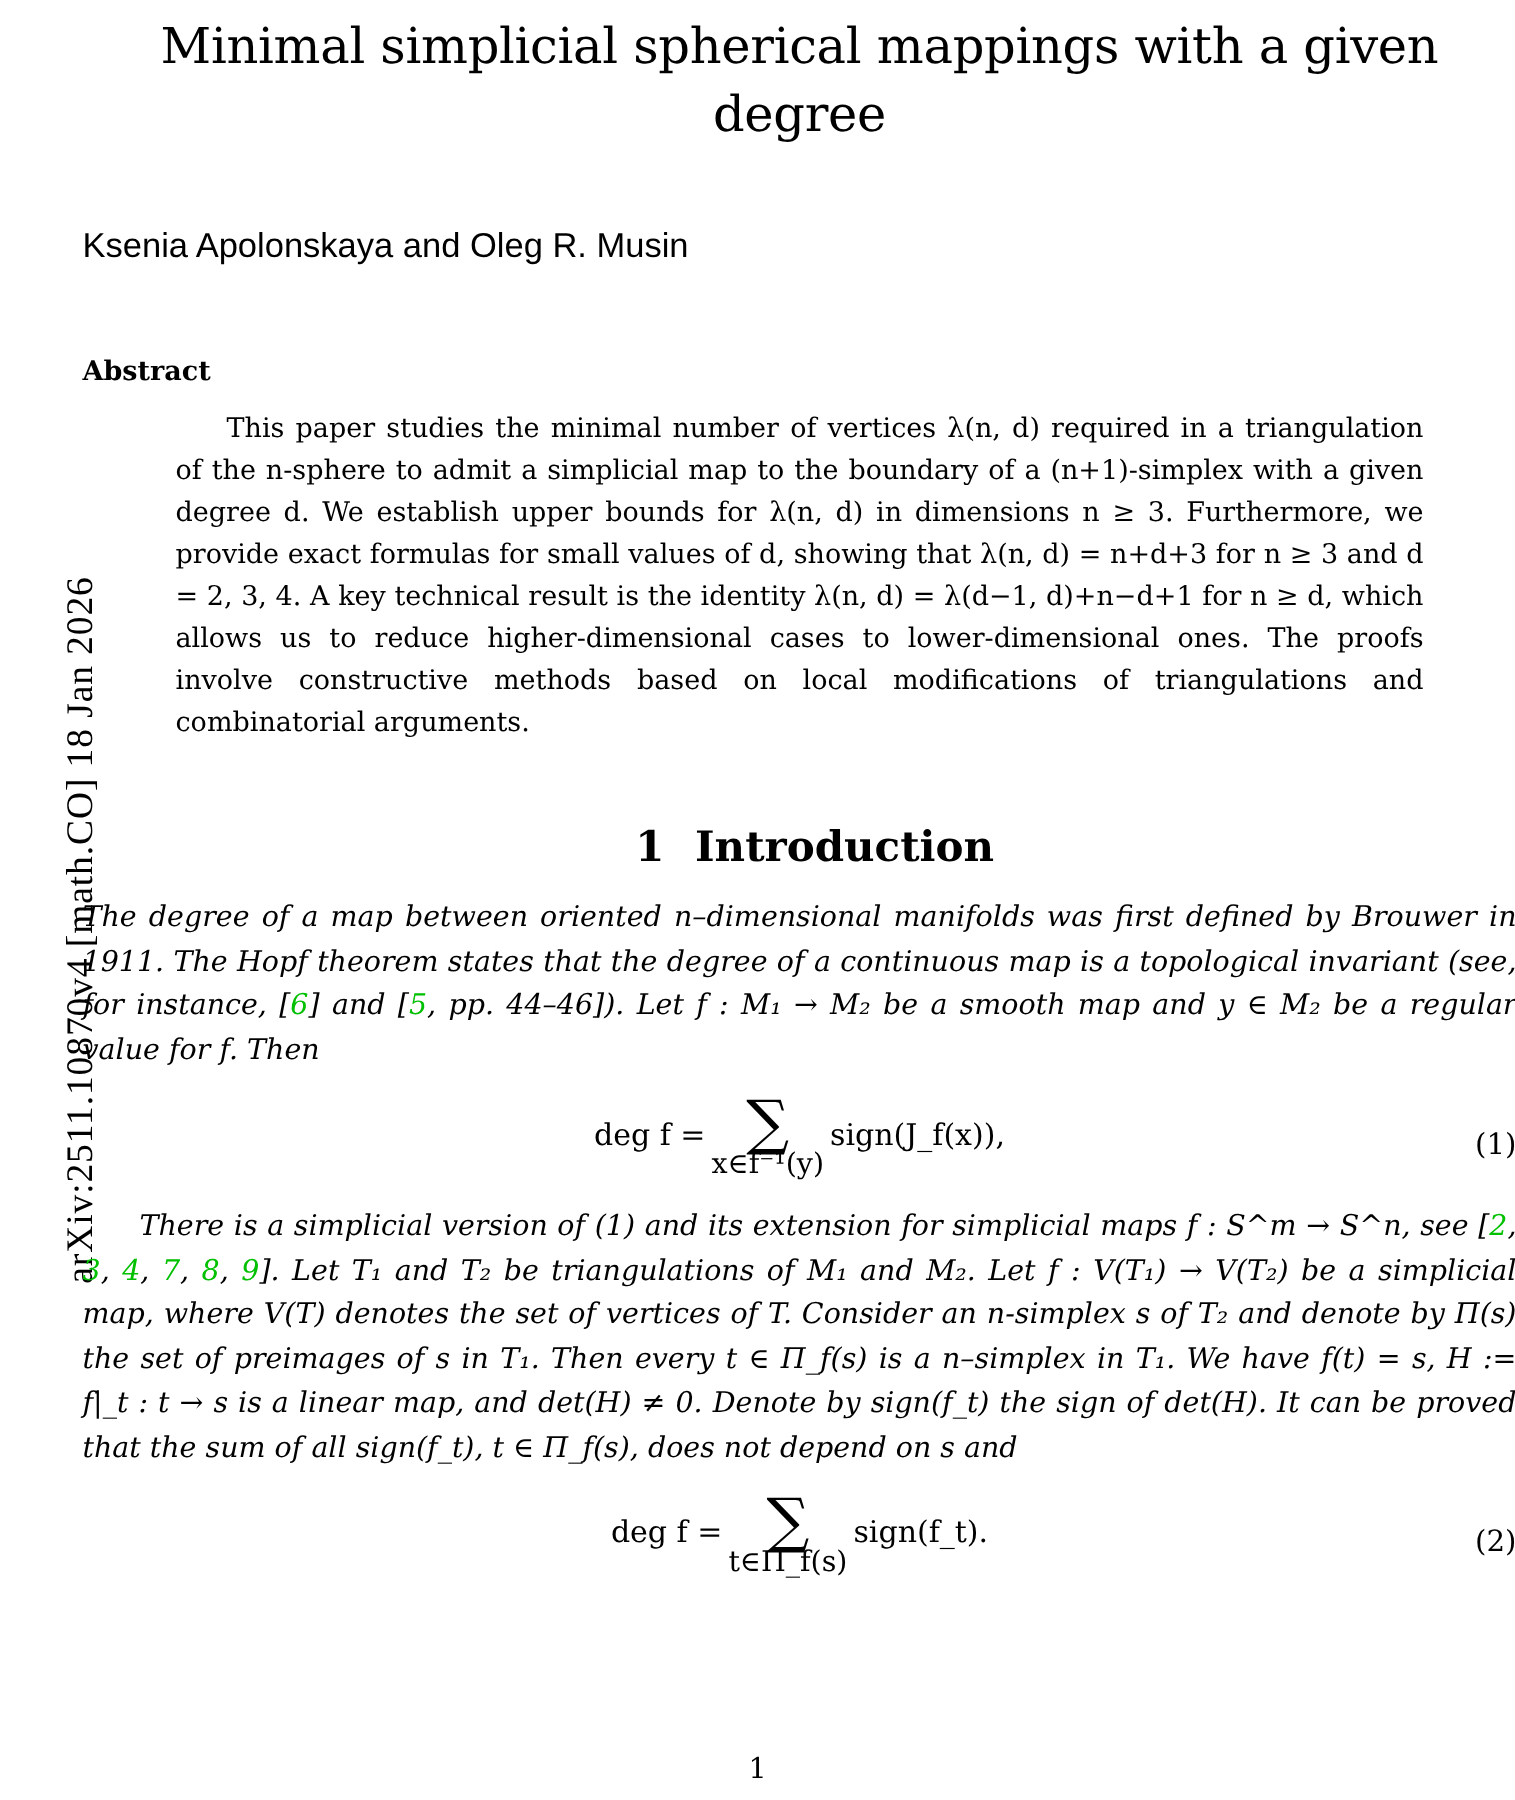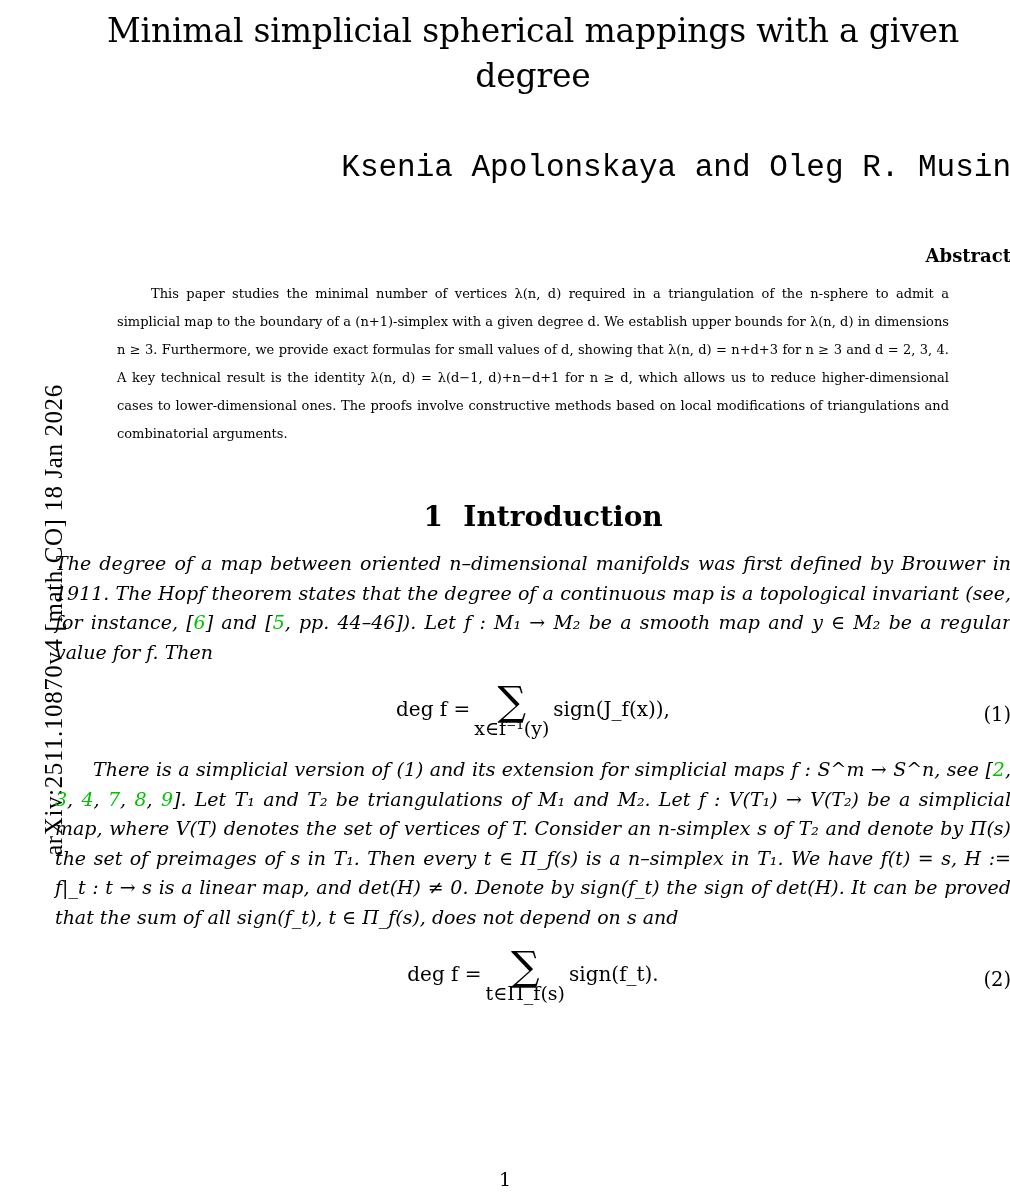--- a/index.html
+++ b/index.html
@@ -44,36 +44,36 @@
     font-size: 33px;
     line-height: 45px;
     text-align: center;
     margin: 0;
     padding-top: 4px;
     font-weight: normal;
     font-family: "DejaVu Serif", serif;
     letter-spacing: -0.2px;
   }
   .authors {
-    text-align: right;
-    font-size: 31px;
+    text-align: left;
+    font-size: 23px;
     margin-top: 52px;
-    font-family: Liberation Mono, monospace;
+    font-family: Liberation Sans, sans-serif;
   }
   .abstract-head {
-    text-align: right;
+    text-align: left;
     font-weight: bold;
     font-size: 18px;
     margin-top: 60px;
     font-family: "DejaVu Serif", serif;
   }
   .abstract-body {
     margin: 14px auto 0 auto;
     width: 832px;
-    font-size: 13px;
+    font-size: 18px;
     line-height: 28px;
     text-align: justify;
     text-indent: 34px;
     font-family: "DejaVu Serif", serif;
   }
   h2.section {
     font-size: 28px;
     font-weight: bold;
     margin: 52px 0 0 0;
     font-family: "DejaVu Serif", serif;

